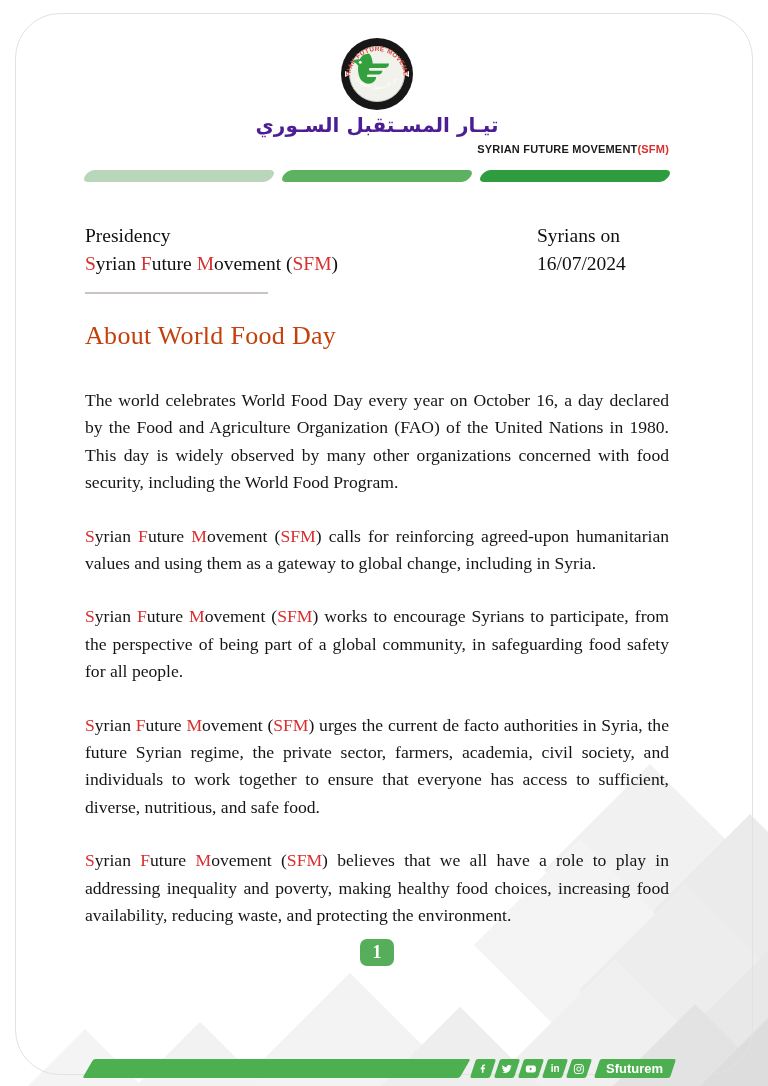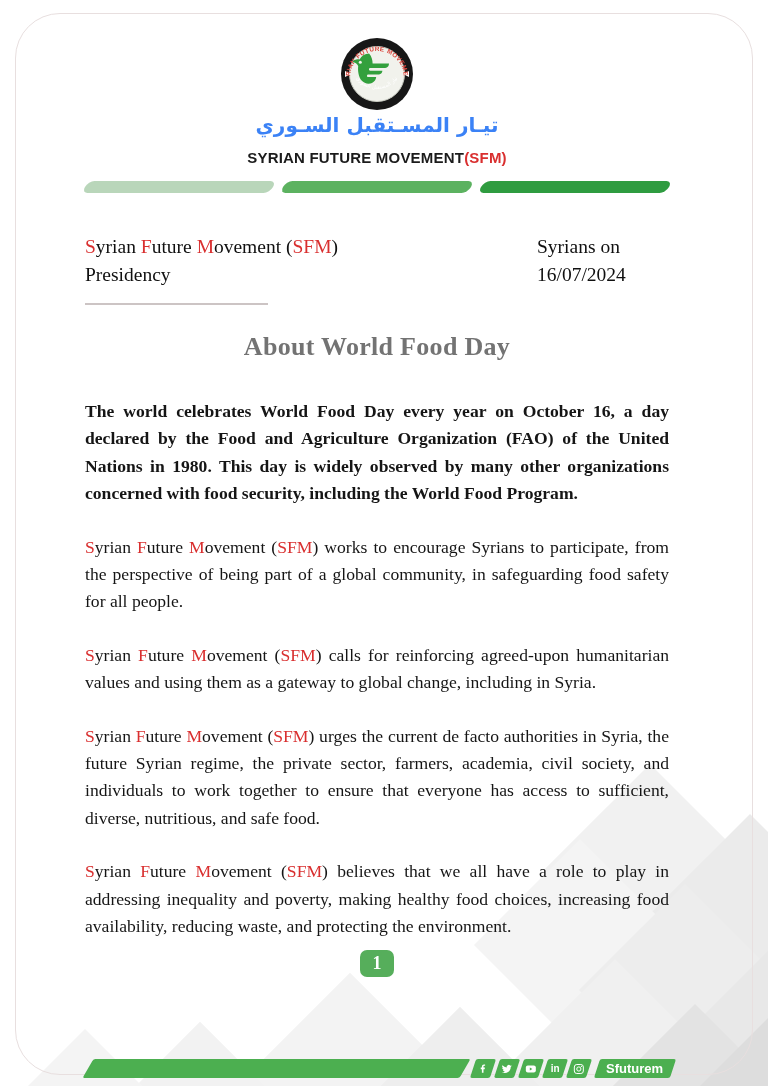--- a/index.html
+++ b/index.html
@@ -13,48 +13,48 @@
   
   .card{
     position:absolute;left:15px;top:13px;right:15px;bottom:11px;
     border:1px solid #e8dfdf;border-radius:45px;z-index:1;
   }
   
   .content{position:absolute;left:85px;top:0;width:584px;z-index:2;}
   .logo-wrap{margin-top:36px;text-align:center;}
   .arabic-title{
     text-align:center;font-family:"DejaVu Sans",sans-serif;font-weight:bold;
-    font-size:20px;color:#3b82f6;margin-top:-3px;letter-spacing:1px;
+    font-size:20px;color:#4c1d95;margin-top:-3px;letter-spacing:1px;
   }
   .org-line{
-    text-align:center;font-family:"Liberation Sans",sans-serif;font-weight:bold;
-    font-size:15px;color:#1b1b1b;letter-spacing:.2px;margin-top:12px;
+    text-align:right;font-family:"Liberation Sans",sans-serif;font-weight:bold;
+    font-size:11px;color:#1b1b1b;letter-spacing:.2px;margin-top:6px;
   }
   .org-line .red{color:#d92f2f;}
   .bars{display:flex;gap:10px;margin-top:15px;}
   .bar{flex:1;height:12px;border-radius:6px;transform:skewX(-30deg);}
   .bar1{background:#b9d6ba;}
   .bar2{background:#5cb260;}
   .bar3{background:#2f9c40;}
   .header-row{
     display:flex;justify-content:space-between;margin-top:40px;
     font-size:19.5px;line-height:27.5px;color:#101010;
   }
   .issued{width:132px;}
   .seg-red{color:#d92f2f;}
   .hr-line{width:183px;height:2px;background:#ccc4c4;margin-top:15px;}
   .doc-title{
-    text-align:center;margin-top:27px;font-size:26px;font-weight:bold;
-    color:#737373;letter-spacing:.3px;
+    margin-top:27px;font-size:26px;font-weight:normal;
+    color:#c2410c;letter-spacing:.3px;
   }
   p.body{
     margin:26px 0 0 0;text-align:justify;font-size:17.6px;line-height:27.4px;
     color:#151515;
   }
-  p.body.first{margin-top:36px;font-weight:bold;}
+  p.body.first{margin-top:36px;}
   .badge-wrap{text-align:center;margin-top:9px;}
   .page-badge{
     display:inline-block;width:34px;height:27px;background:#56ae5b;
     border-radius:7px;color:#ffffff;font-weight:bold;font-size:18px;
     line-height:27px;text-align:center;
   }
   
   .footer{
     position:absolute;left:88px;right:95px;bottom:8px;height:19px;
     display:flex;gap:8px;align-items:stretch;z-index:3;
@@ -137,35 +137,35 @@
   <div class="org-line"><span>SYRIAN FUTURE MOVEMENT</span><span class="red">(SFM)</span></div>
 
   <div class="bars">
     <div class="bar bar1"></div>
     <div class="bar bar2"></div>
     <div class="bar bar3"></div>
   </div>
 
   <div class="header-row">
     <div>
+      <div>Presidency</div>
       <div><span class="seg-red">S</span><span>yrian </span><span class="seg-red">F</span><span>uture </span><span class="seg-red">M</span><span>ovement (</span><span class="seg-red">SFM</span><span>)</span></div>
-      <div>Presidency</div>
     </div>
     <div class="issued">
       <div>Syrians on</div>
       <div>16/07/2024</div>
     </div>
   </div>
   <div class="hr-line"></div>
 
   <div class="doc-title">About World Food Day</div>
 
   <p class="body first"><span>The world celebrates World Food Day every year on October 16, a day declared by the Food and Agriculture Organization (FAO) of the United Nations in 1980. This day is widely observed by many other organizations concerned with food security, including the World Food Program.</span></p>
+  <p class="body"><span class="seg-red">S</span><span>yrian </span><span class="seg-red">F</span><span>uture </span><span class="seg-red">M</span><span>ovement (</span><span class="seg-red">SFM</span><span>) calls for reinforcing agreed-upon humanitarian values and using them as a gateway to global change, including in Syria.</span></p>
   <p class="body"><span class="seg-red">S</span><span>yrian </span><span class="seg-red">F</span><span>uture </span><span class="seg-red">M</span><span>ovement (</span><span class="seg-red">SFM</span><span>) works to encourage Syrians to participate, from the perspective of being part of a global community, in safeguarding food safety for all people.</span></p>
-  <p class="body"><span class="seg-red">S</span><span>yrian </span><span class="seg-red">F</span><span>uture </span><span class="seg-red">M</span><span>ovement (</span><span class="seg-red">SFM</span><span>) calls for reinforcing agreed-upon humanitarian values and using them as a gateway to global change, including in Syria.</span></p>
   <p class="body"><span class="seg-red">S</span><span>yrian </span><span class="seg-red">F</span><span>uture </span><span class="seg-red">M</span><span>ovement (</span><span class="seg-red">SFM</span><span>) urges the current de facto authorities in Syria, the future Syrian regime, the private sector, farmers, academia, civil society, and individuals to work together to ensure that everyone has access to sufficient, diverse, nutritious, and safe food.</span></p>
   <p class="body"><span class="seg-red">S</span><span>yrian </span><span class="seg-red">F</span><span>uture </span><span class="seg-red">M</span><span>ovement (</span><span class="seg-red">SFM</span><span>) believes that we all have a role to play in addressing inequality and poverty, making healthy food choices, increasing food availability, reducing waste, and protecting the environment.</span></p>
 
   <div class="badge-wrap">
     <span class="page-badge">1</span>
   </div>
 </div>
 
 <div class="footer">
   <div class="fbar"></div>

